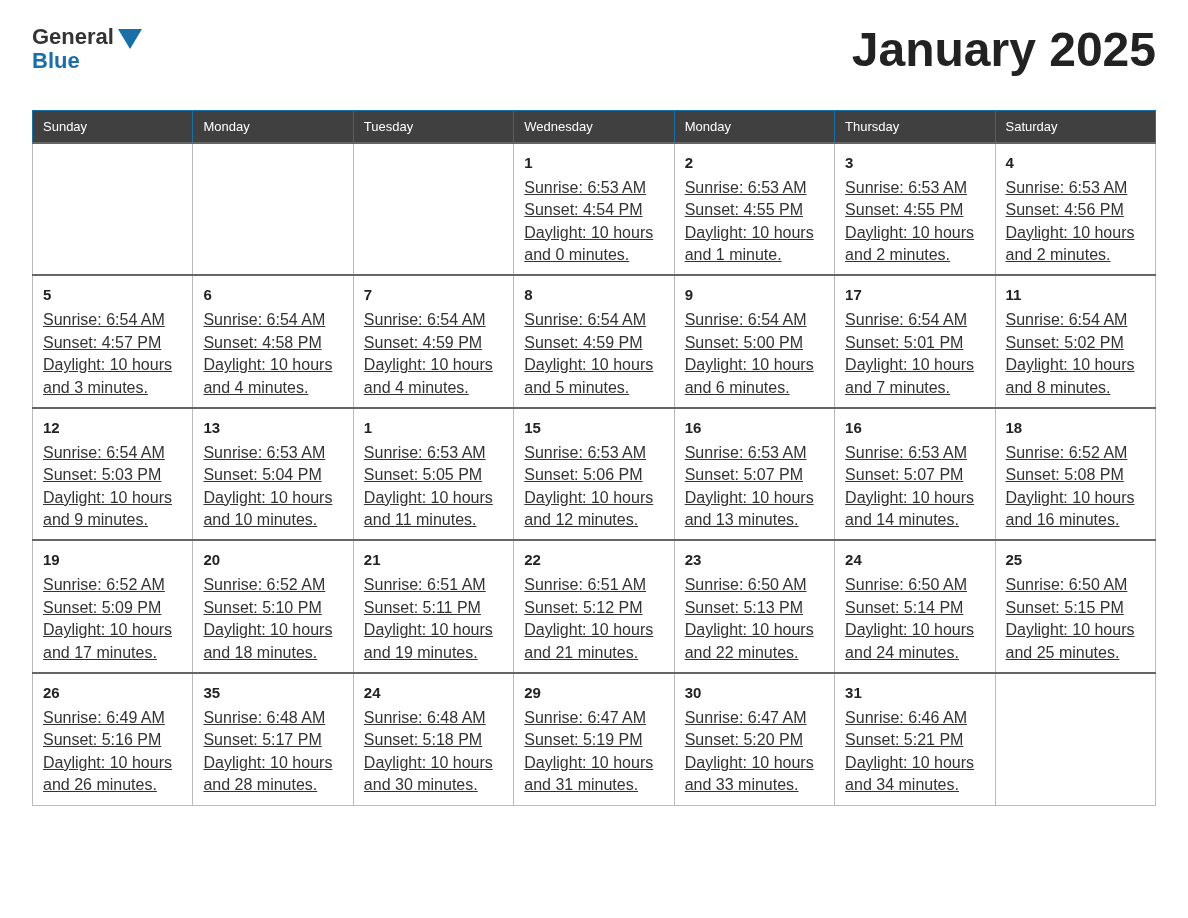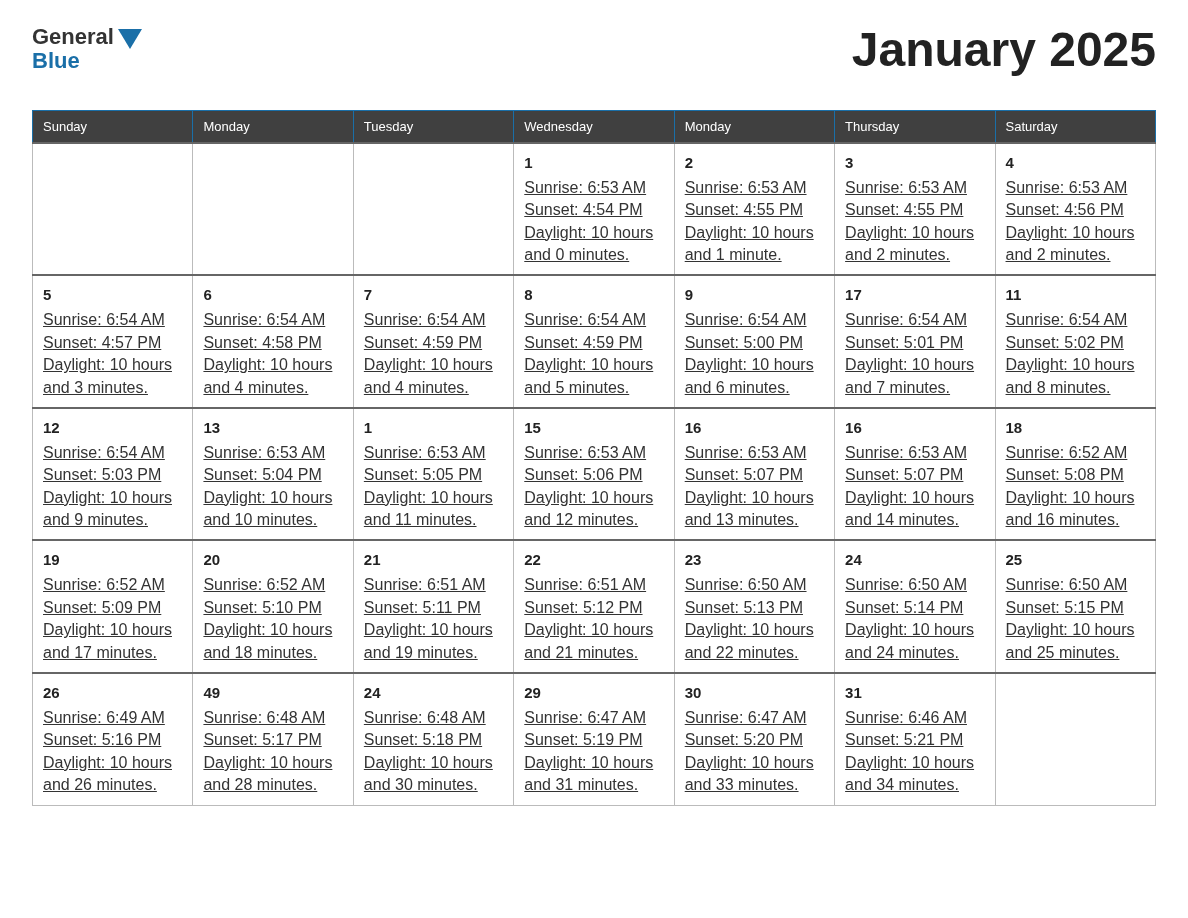--- a/index.html
+++ b/index.html
@@ -244,21 +244,21 @@
           <span class="day-number">25</span>
           <div class="day-info">Sunrise: 6:50 AM<br>Sunset: 5:15 PM<br>Daylight: 10 hours and 25 minutes.</div>
         </td>
       </tr>
       <tr>
         <td>
           <span class="day-number">26</span>
           <div class="day-info">Sunrise: 6:49 AM<br>Sunset: 5:16 PM<br>Daylight: 10 hours and 26 minutes.</div>
         </td>
         <td>
-          <span class="day-number">49</span>
+          <span class="day-number">35</span>
           <div class="day-info">Sunrise: 6:48 AM<br>Sunset: 5:17 PM<br>Daylight: 10 hours and 28 minutes.</div>
         </td>
         <td>
           <span class="day-number">24</span>
           <div class="day-info">Sunrise: 6:48 AM<br>Sunset: 5:18 PM<br>Daylight: 10 hours and 30 minutes.</div>
         </td>
         <td>
           <span class="day-number">29</span>
           <div class="day-info">Sunrise: 6:47 AM<br>Sunset: 5:19 PM<br>Daylight: 10 hours and 31 minutes.</div>
         </td>

